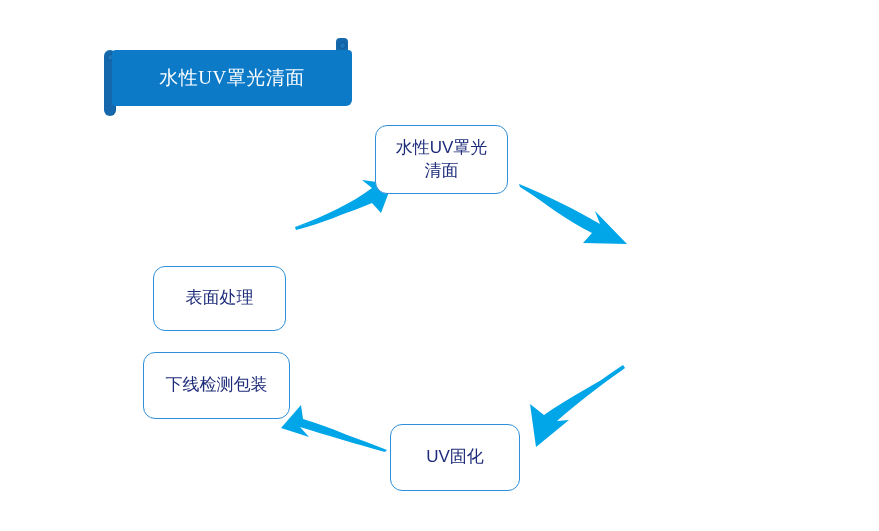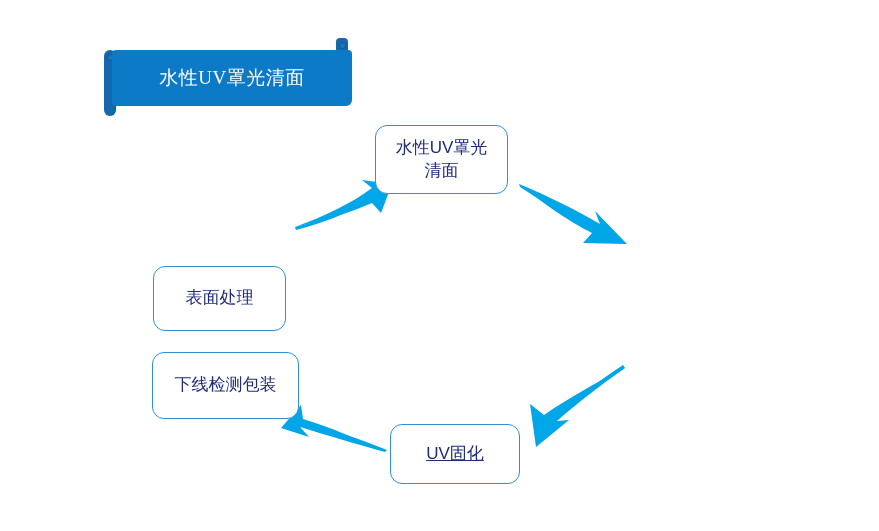--- a/index.html
+++ b/index.html
@@ -151,21 +151,21 @@
   <div class="node" id="node-0" style="left:375px; top:125px; width:133px; height:69px;">
     <span class="node-text">水性UV罩光
 清面</span>
   </div>
 
   <div class="node" id="node-1" style="left:153px; top:219px; width:133px; height:65px;margin-top:47px;">
     <span class="node-text">表面处理</span>
   </div>
 
 
-  <div class="node" id="node-3" style="left:390px; top:424px; width:130px; height:60px;text-decoration:underline;">
+  <div class="node" id="node-3" style="left:390px; top:424px; width:130px; height:67px;">
     <span class="node-text">UV固化</span>
   </div>
 
-  <div class="node" id="node-4" style="left:152px; top:352px; width:147px; height:67px;">
+  <div class="node" id="node-4" style="left:143px; top:352px; width:147px; height:67px;">
     <span class="node-text">下线检测包装</span>
   </div>
 
 </div>
 
 </body></html>

